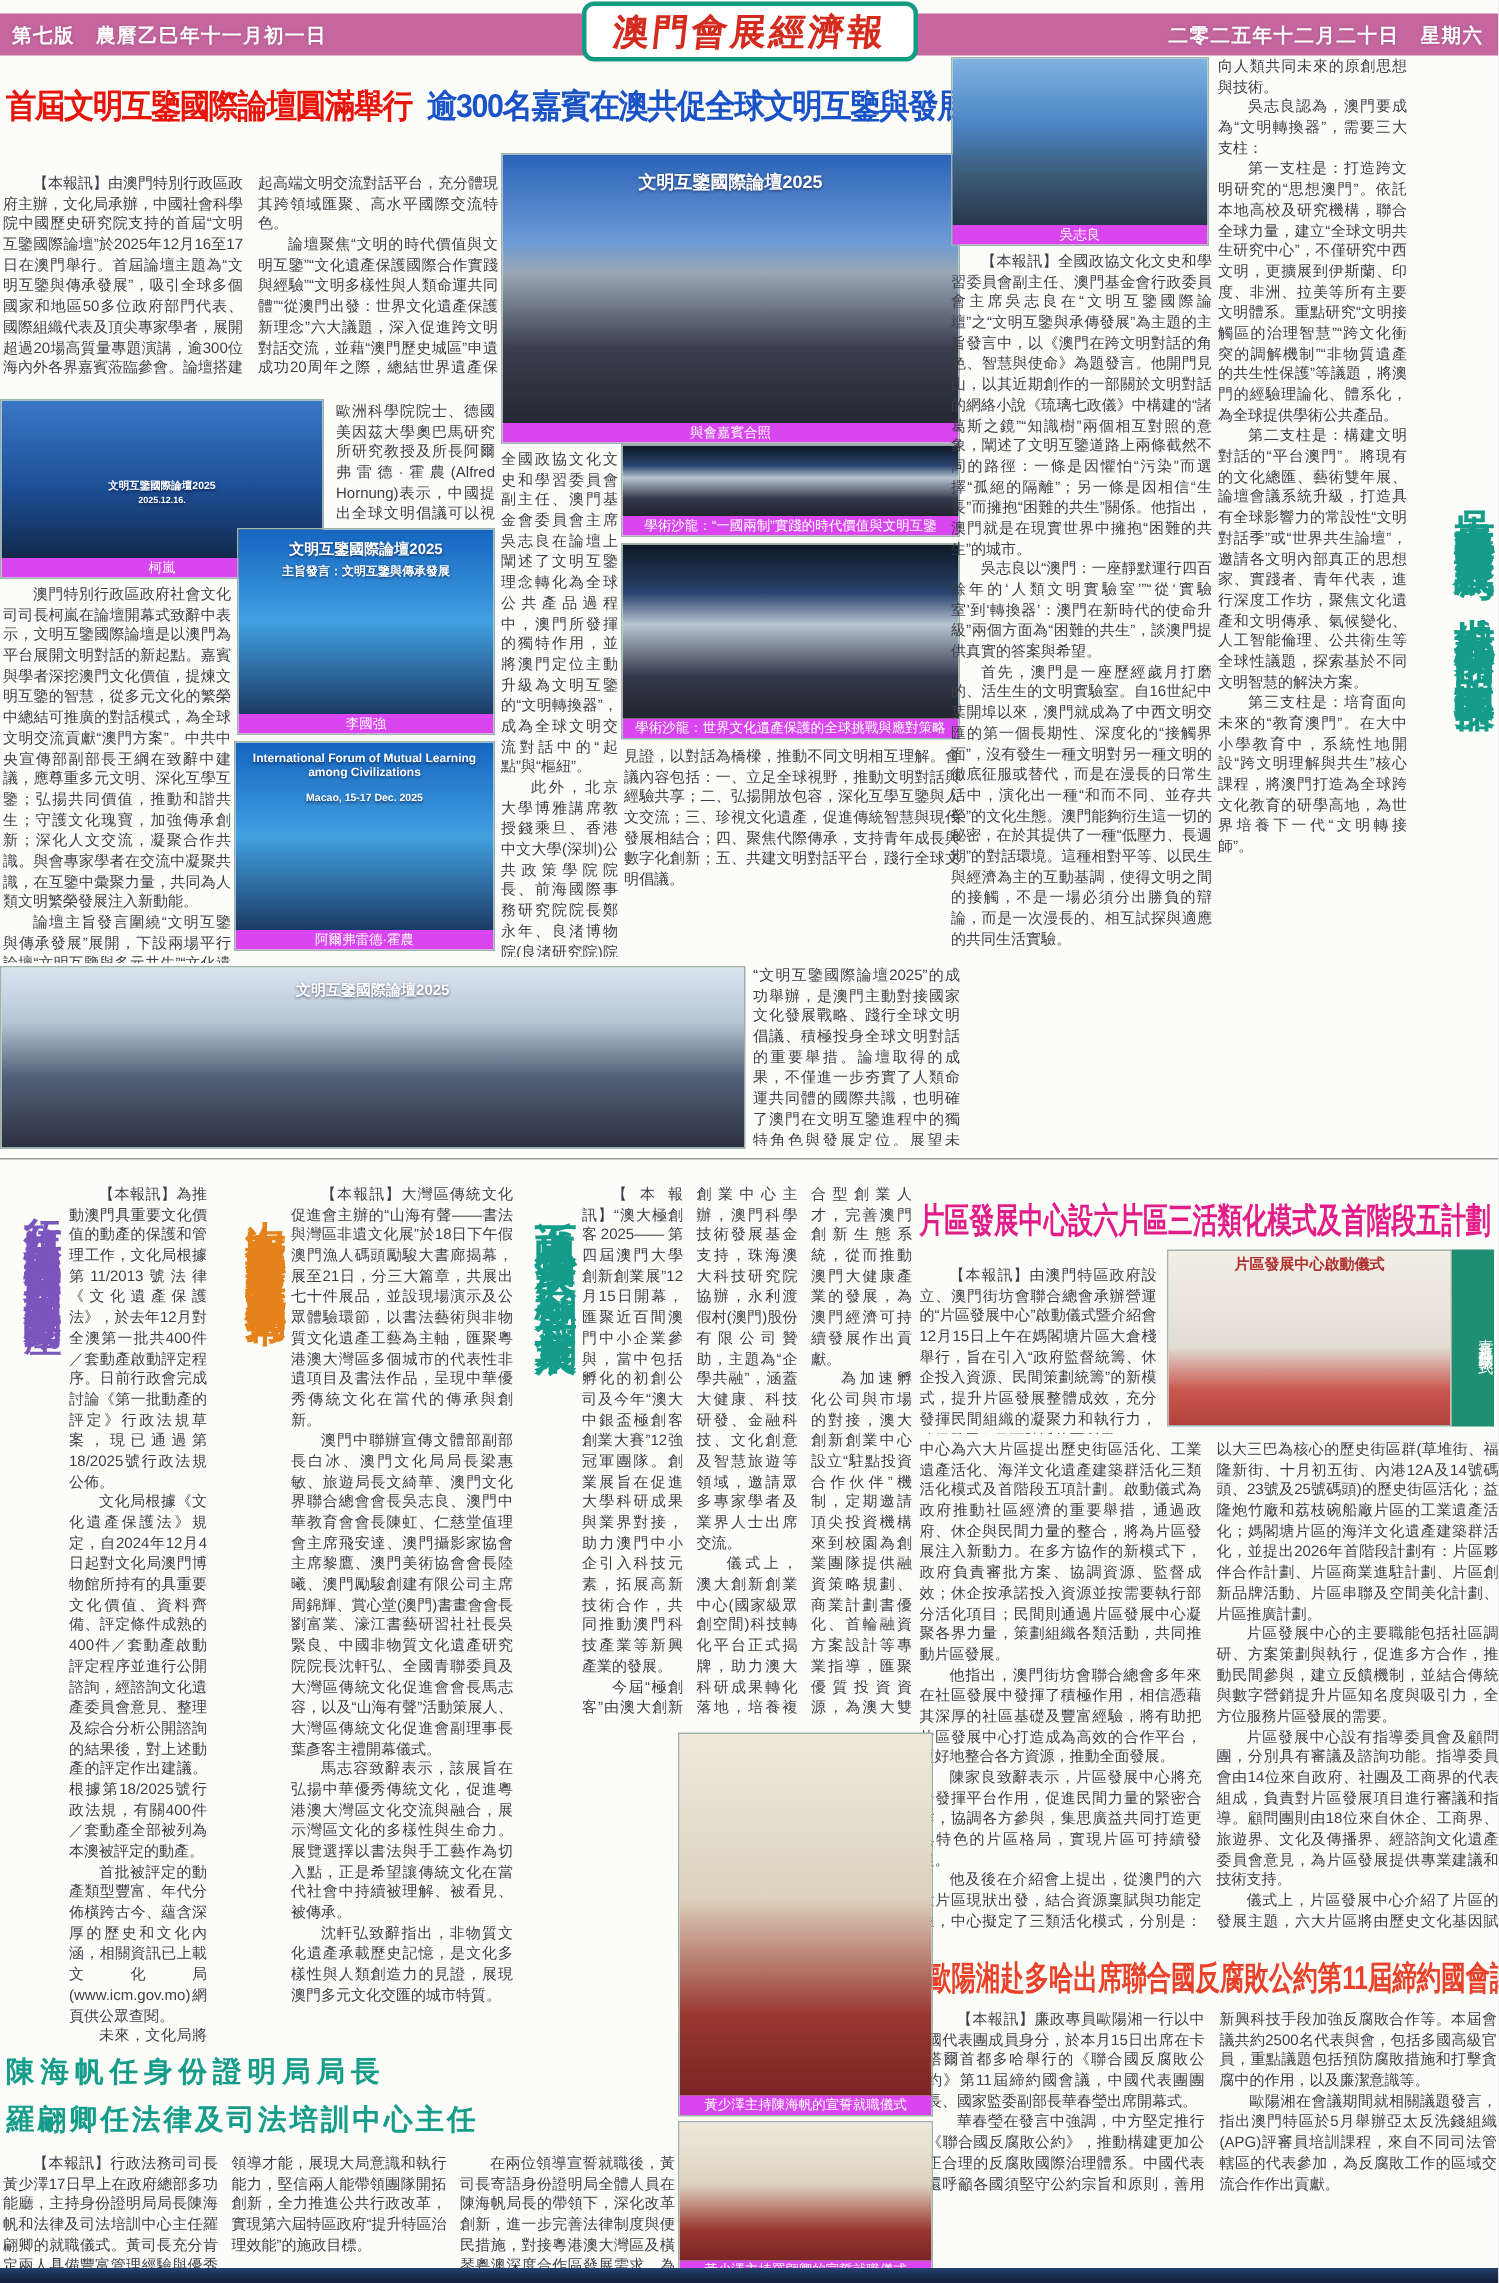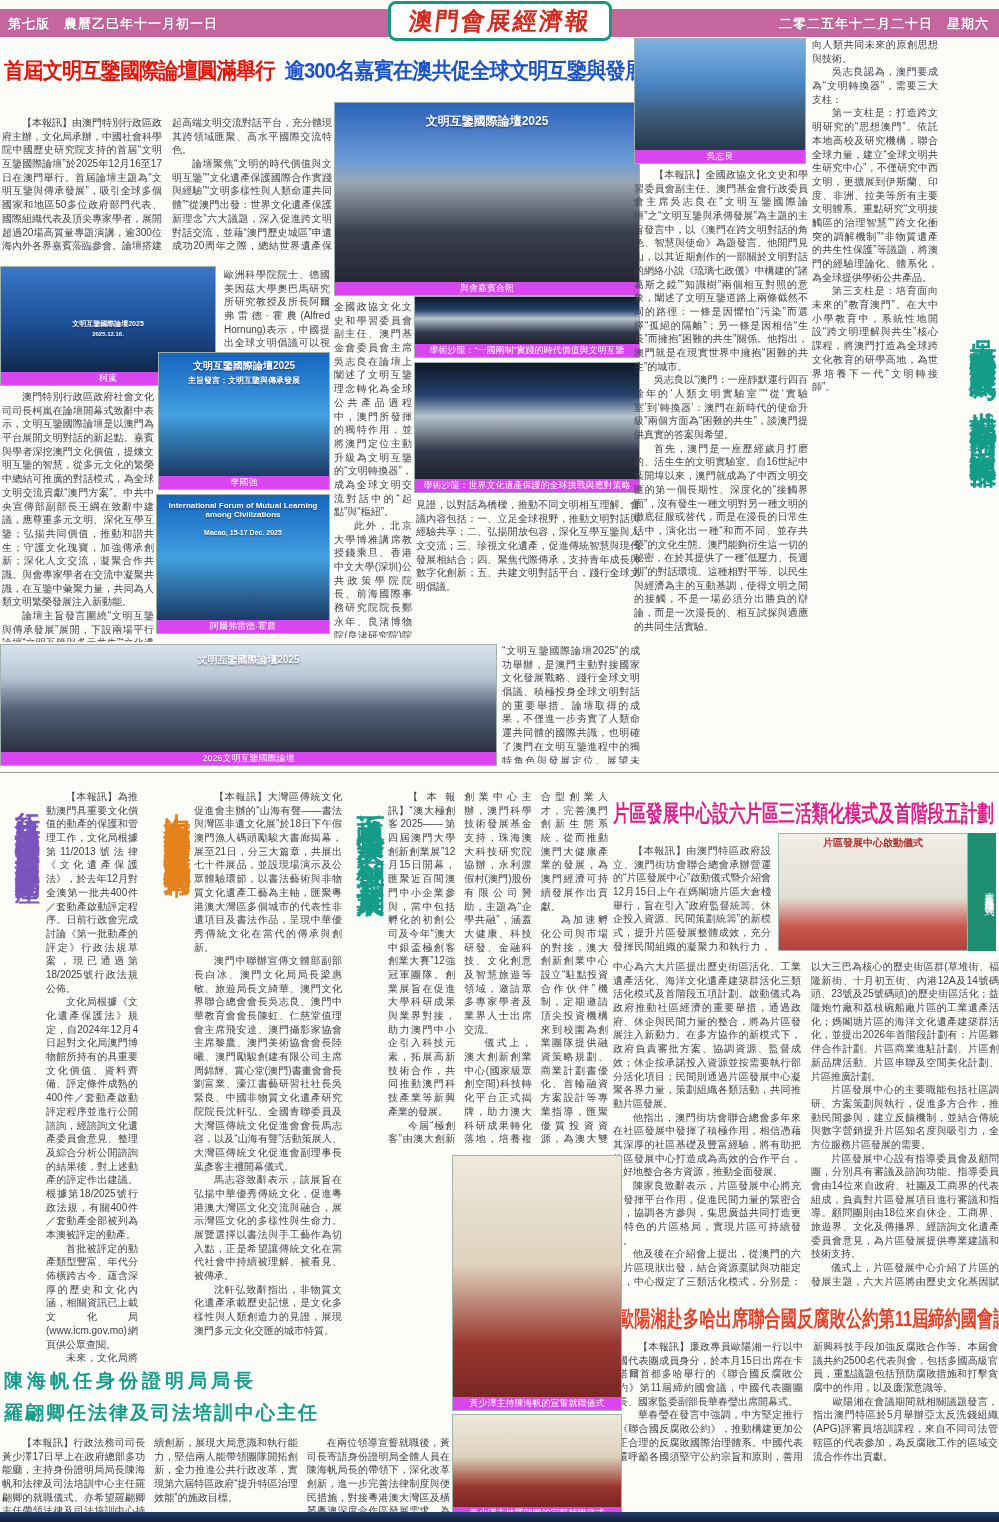--- a/index.html
+++ b/index.html
@@ -112,36 +112,36 @@
   </div>
 
   <div class="txt" style="left:416px;top:498px;width:224px;height:142px">
     <p style="text-indent:0">見證，以對話為橋樑，推動不同文明相互理解。會議內容包括：一、立足全球視野，推動文明對話與經驗共享；二、弘揚開放包容，深化互學互鑒與人文交流；三、珍視文化遺產，促進傳統智慧與現代發展相結合；四、聚焦代際傳承，支持青年成長與數字化創新；五、共建文明對話平台，踐行全球文明倡議。</p>
   </div>
 
   <div class="photo" style="left:0;top:644px;width:497px;height:122px">
     <div class="pimg g-hall">
       <div class="pov" style="top:8px;font-size:10px">文明互鑒國際論壇2025</div>
     </div>
-    <div class="pcap">2025文明互鑒國際論壇</div>
   </div>
 
   <div class="txt" style="left:502px;top:644px;width:138px;height:120px">
     <p style="text-indent:0">“文明互鑒國際論壇2025”的成功舉辦，是澳門主動對接國家文化發展戰略、踐行全球文明倡議、積極投身全球文明對話的重要舉措。論壇取得的成果，不僅進一步夯實了人類命運共同體的國際共識，也明確了澳門在文明互鑒進程中的獨特角色與發展定位。展望未來，澳門將以本屆論壇為起點，以文化為紐帶，以對話為橋樑，深入推動全球文明互鑒，促進國際合作共贏，為構建人類命運共同體貢獻澳門力量。</p>
   </div>
 
   <div class="photo" style="left:634px;top:38px;width:172px;height:126px">
     <div class="pimg g-outdoor"></div>
     <div class="pcap">吳志良</div>
   </div>
 
   <div class="txt" style="left:812px;top:38px;width:126px;height:728px">
     <p style="text-indent:0">向人類共同未來的原創思想與技術。</p>
     <p>吳志良認為，澳門要成為“文明轉換器”，需要三大支柱：</p>
     <p>第一支柱是：打造跨文明研究的“思想澳門”。依託本地高校及研究機構，聯合全球力量，建立“全球文明共生研究中心”，不僅研究中西文明，更擴展到伊斯蘭、印度、非洲、拉美等所有主要文明體系。重點研究“文明接觸區的治理智慧”“跨文化衝突的調解機制”“非物質遺產的共生性保護”等議題，將澳門的經驗理論化、體系化，為全球提供學術公共產品。</p>
+    <p>第二支柱是：構建文明對話的“平台澳門”。將現有的文化總匯、藝術雙年展、論壇會議系統升級，打造具有全球影響力的常設性“文明對話季”或“世界共生論壇”，邀請各文明內部真正的思想家、實踐者、青年代表，進行深度工作坊，聚焦文化遺產和文明傳承、氣候變化、人工智能倫理、公共衛生等全球性議題，探索基於不同文明智慧的解決方案。</p>
     <p>第三支柱是：培育面向未來的“教育澳門”。在大中小學教育中，系統性地開設“跨文明理解與共生”核心課程，將澳門打造為全球跨文化教育的研學高地，為世界培養下一代“文明轉接師”。</p>
   </div>
 
   <div class="txt" style="left:634px;top:168px;width:174px;height:598px">
     <p>【本報訊】全國政協文化文史和學習委員會副主任、澳門基金會行政委員會主席吳志良在“文明互鑒國際論壇”之“文明互鑒與承傳發展”為主題的主旨發言中，以《澳門在跨文明對話的角色、智慧與使命》為題發言。他開門見山，以其近期創作的一部關於文明對話的網絡小說《琉璃七政儀》中構建的“諸葛斯之鏡”“知識樹”兩個相互對照的意象，闡述了文明互鑒道路上兩條截然不同的路徑：一條是因懼怕“污染”而選擇“孤絕的隔離”；另一條是因相信“生長”而擁抱“困難的共生”關係。他指出，澳門就是在現實世界中擁抱“困難的共生”的城市。</p>
     <p>吳志良以“澳門：一座靜默運行四百餘年的‘人類文明實驗室’”“從‘實驗室’到‘轉換器’：澳門在新時代的使命升級”兩個方面為“困難的共生”，談澳門提供真實的答案與希望。</p>
     <p>首先，澳門是一座歷經歲月打磨的、活生生的文明實驗室。自16世紀中葉開埠以來，澳門就成為了中西文明交匯的第一個長期性、深度化的“接觸界面”，沒有發生一種文明對另一種文明的徹底征服或替代，而是在漫長的日常生活中，演化出一種“和而不同、並存共榮”的文化生態。澳門能夠衍生這一切的秘密，在於其提供了一種“低壓力、長週期”的對話環境。這種相對平等、以民生與經濟為主的互動基調，使得文明之間的接觸，不是一場必須分出勝負的辯論，而是一次漫長的、相互試探與適應的共同生活實驗。</p>
   </div>
 
   <div class="vhead" style="left:944px;top:40px;height:700px;width:52px;font-size:27px;color:#169c8a;text-align:center">吳志良呼籲將澳門建設成為21世紀人類所需的“文明轉換器”</div>
@@ -195,21 +195,21 @@
   <div class="hl" style="left:618px;top:1304px;font-size:22px;color:#e8432a;transform:scaleX(.74);transform-origin:left">歐陽湘赴多哈出席聯合國反腐敗公約第11屆締約國會議</div>
   <div class="txt c2" style="left:618px;top:1340px;width:380px;height:180px">
     <p>【本報訊】廉政專員歐陽湘一行以中國代表團成員身分，於本月15日出席在卡塔爾首都多哈舉行的《聯合國反腐敗公約》第11屆締約國會議，中國代表團團長、國家監委副部長華春瑩出席開幕式。</p>
     <p>華春瑩在發言中強調，中方堅定推行《聯合國反腐敗公約》，推動構建更加公正合理的反腐敗國際治理體系。中國代表還呼籲各國須堅守公約宗旨和原則，善用新興科技手段加強反腐敗合作等。本屆會議共約2500名代表與會，包括多國高級官員，重點議題包括預防腐敗措施和打擊貪腐中的作用，以及廉潔意識等。</p>
     <p>歐陽湘在會議期間就相關議題發言，指出澳門特區於5月舉辦亞太反洗錢組織(APG)評審員培訓課程，來自不同司法管轄區的代表參加，為反腐敗工作的區域交流合作作出貢獻。</p>
   </div>
 
   <div class="hl" style="left:4px;top:1368px;font-size:19px;color:#169c8a;letter-spacing:4px">陳海帆任身份證明局局長</div>
   <div class="hl" style="left:4px;top:1400px;font-size:19px;color:#169c8a;letter-spacing:2px">羅翩卿任法律及司法培訓中心主任</div>
   <div class="txt c3" style="left:2px;top:1436px;width:448px;height:84px">
-    <p>【本報訊】行政法務司司長黃少澤17日早上在政府總部多功能廳，主持身份證明局局長陳海帆和法律及司法培訓中心主任羅翩卿的就職儀式。亦希望羅翩卿主任帶領法律及司法培訓中心持續創新，展現大局意識和執行能力，堅信兩人能帶領團隊開拓創新，全力推進公共行政改革，實現第六屆特區政府“提升特區治理效能”的施政目標。</p>
+    <p>【本報訊】行政法務司司長黃少澤17日早上在政府總部多功能廳，主持身份證明局局長陳海帆和法律及司法培訓中心主任羅翩卿的就職儀式。黃司長充分肯定兩人具備豐富管理經驗與優秀領導才能，展現大局意識和執行能力，堅信兩人能帶領團隊開拓創新，全力推進公共行政改革，實現第六屆特區政府“提升特區治理效能”的施政目標。</p>
     <p>在兩位領導宣誓就職後，黃司長寄語身份證明局全體人員在陳海帆局長的帶領下，深化改革創新，進一步完善法律制度與便民措施，對接粵港澳大灣區及橫琴粵澳深度合作區發展需求，為市民和社團提供更加高效、貼心、便捷的跨境服務，亦希望羅翩卿主任帶領法律及司法培訓中心持續創新，為政府、司法機構及法律界提供更專業、優質、適切的培訓，助力法治社會建設。</p>
 
   </div>
 
   <div class="photo" style="left:452px;top:1155px;width:170px;height:256px">
     <div class="pimg g-ceremony"></div>
     <div class="pcap">黃少澤主持陳海帆的宣誓就職儀式</div>
   </div>
   <div class="photo" style="left:452px;top:1414px;width:170px;height:107px">
     <div class="pimg g-ceremony"></div>

